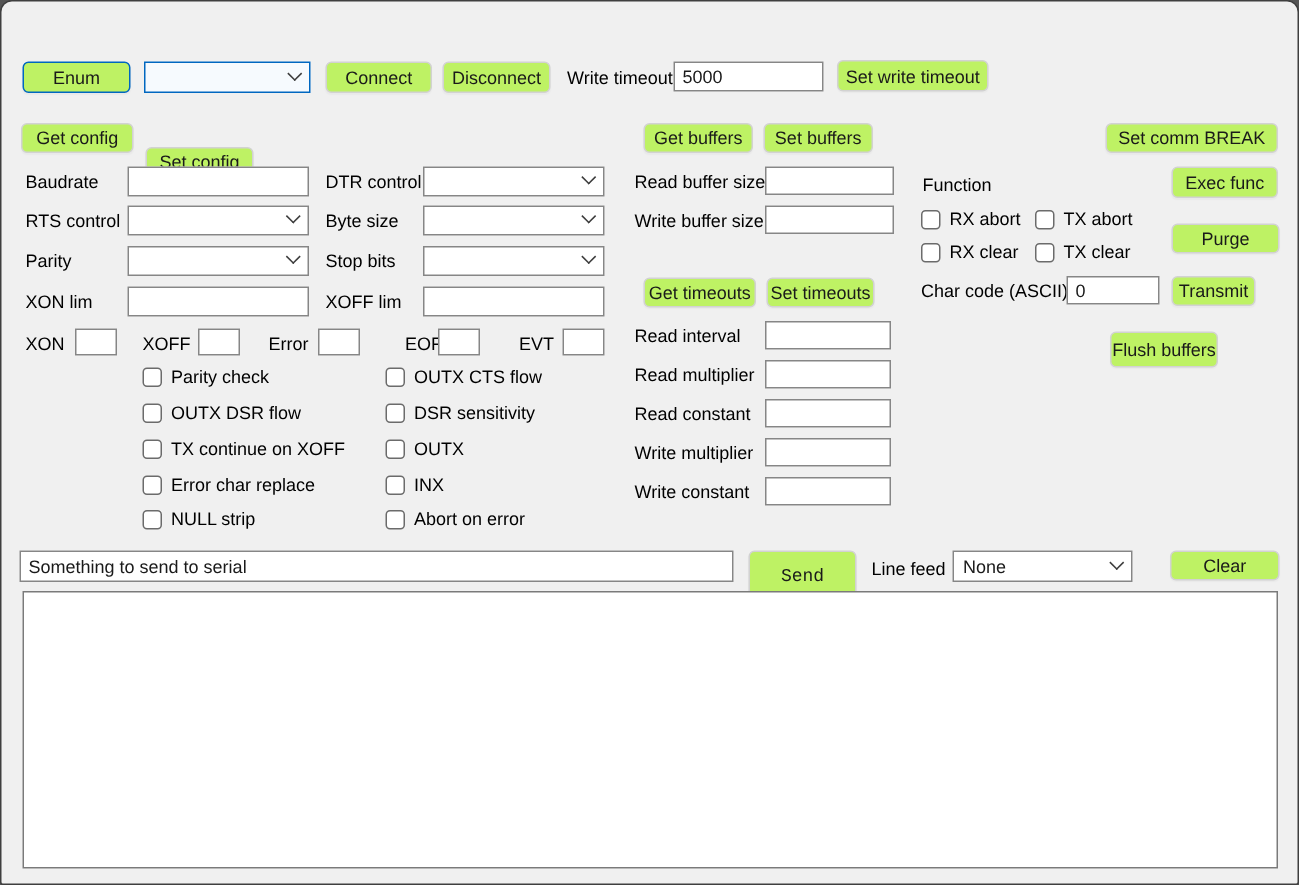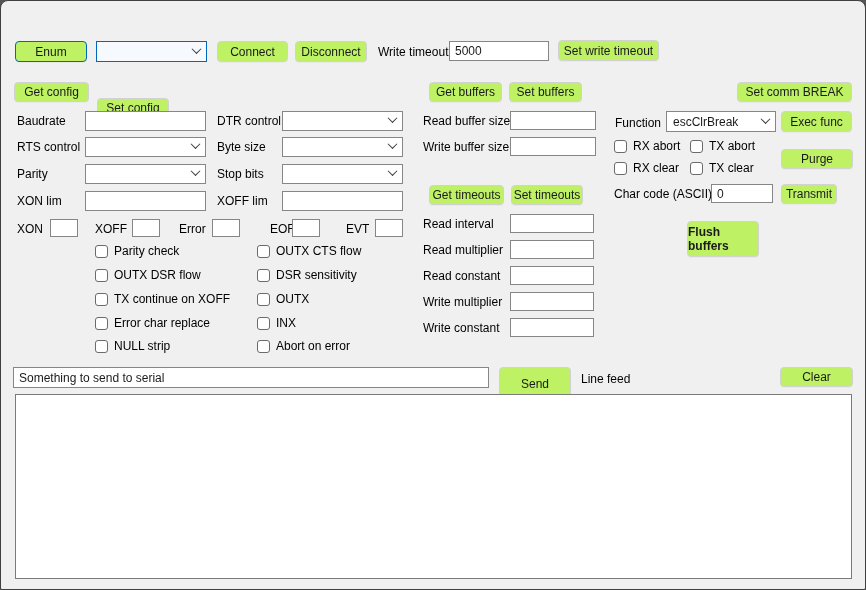--- a/index.html
+++ b/index.html
@@ -217,24 +217,20 @@
   <span class="lbl" style="left:422px;top:242px;">Read multiplier</span>
   <input class="tb" style="left: 509px; top: 239px; width: 84px; height: 19px;" value="">
   <span class="lbl" style="left:422px;top:268px;">Read constant</span>
   <input class="tb" style="left: 509px; top: 265px; width: 84px; height: 19px;" value="">
   <span class="lbl" style="left:422px;top:294px;">Write multiplier</span>
   <input class="tb" style="left: 509px; top: 291px; width: 84px; height: 19px;" value="">
   <span class="lbl" style="left:422px;top:320px;">Write constant</span>
   <input class="tb" style="left: 509px; top: 317px; width: 84px; height: 19px;" value="">
 
   <span class="lbl" style="left:614px;top:115px;">Function</span>
-  <div class="combo" style="left:665px;top:110px;width:110px;height:21px;">
-    <span class="val">escClrBreak</span>
-    <span class="chev"></span>
-  </div>
   <div class="btn" style="left:780px;top:110px;width:71px;height:21px;">Exec func</div>
 
   <div class="cb" style="left:613px;top:138px;">
     <span class="box"></span>
       <span class="txt">RX abort</span>
   </div>
   <div class="cb" style="left:689px;top:138px;">
     <span class="box"></span>
       <span class="txt">TX abort</span>
   </div>
@@ -245,22 +241,26 @@
   </div>
   <div class="cb" style="left:689px;top:160px;">
     <span class="box"></span>
       <span class="txt">TX clear</span>
   </div>
 
   <span class="lbl" style="left:613px;top:186px;">Char code (ASCII)</span>
   <input class="tb" style="left: 710px; top: 183px; width: 62px; height: 19px;" value="0">
   <div class="btn" style="left:780px;top:183px;width:56px;height:20px;">Transmit</div>
 
-  <div class="btn" style="left:686px;top:220px;width:72px;height:36px;font-weight:bold;">Flush buffers</div>
+  <div class="btn" style="left:739px;top:220px;width:72px;height:24px;">Flush buffers</div>
 
   <input class="tb" style="left: 12px; top: 366px; width: 476px; height: 21px;" value="Something to send to serial">
-  <div class="btn" style="left:498px;top:366px;width:72px;height:34px;">Send</div>
+  <div class="btn" style="left:498px;top:366px;width:72px;height:34px;font-family:Liberation Mono, monospace;">Send</div>
   <span class="lbl" style="left:580px;top:371px;">Line feed</span>
+  <div class="combo" style="left:634px;top:366px;width:120px;height:21px;">
+    <span class="val">None</span>
+    <span class="chev"></span>
+  </div>
   <div class="btn" style="left:779px;top:366px;width:73px;height:20px;">Clear</div>
 
   <textarea class="log" style="left: 14px; top: 393px; width: 837px; height: 185px;"></textarea>
 
 </div>
 
 </body></html>

